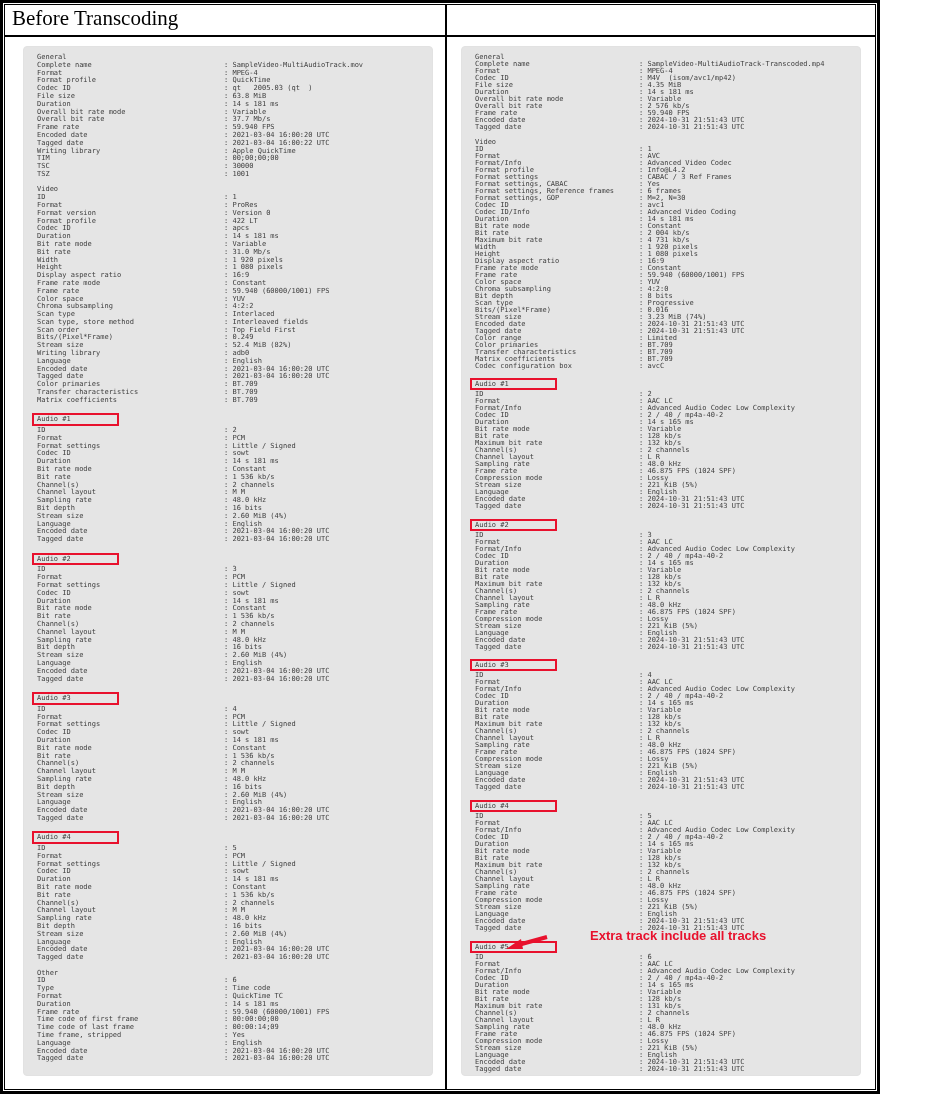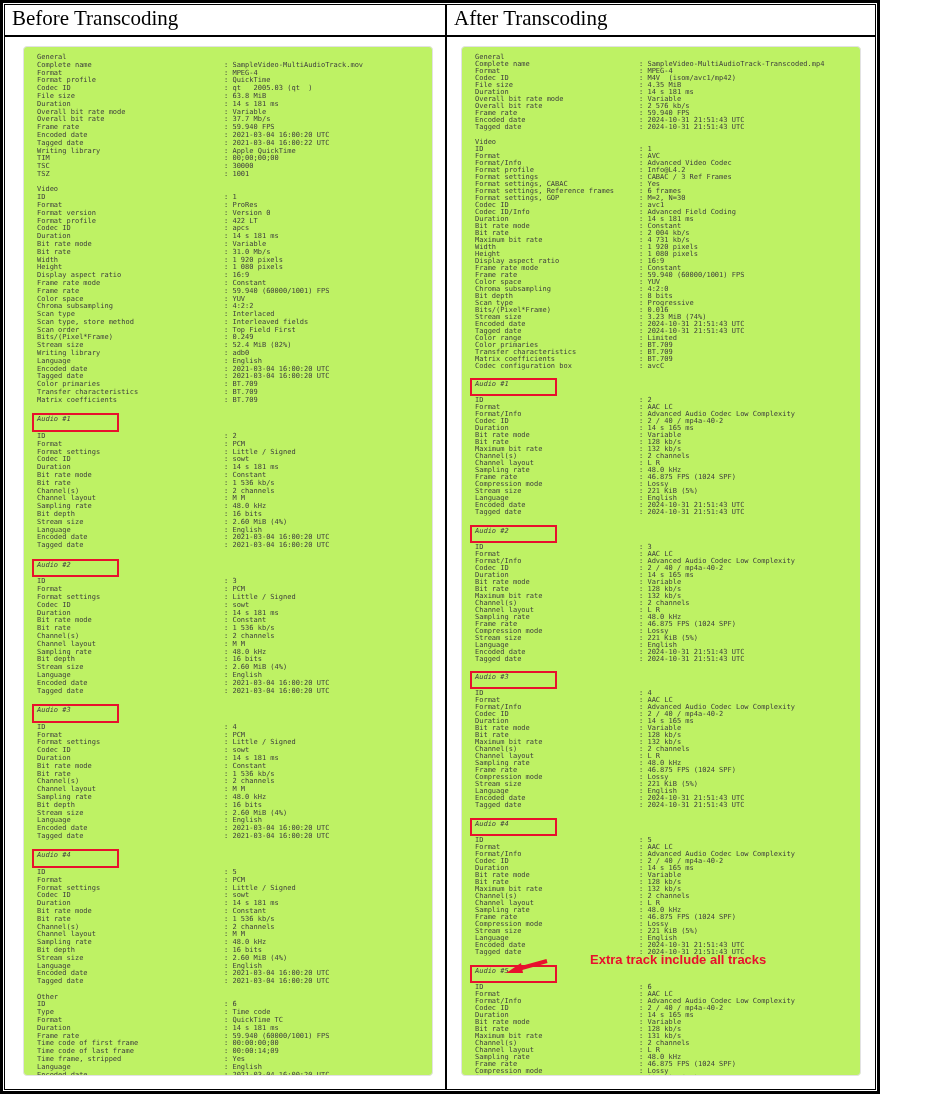--- a/index.html
+++ b/index.html
@@ -7,49 +7,48 @@
   #frame{position:absolute;inset:0;border:3px solid #000;padding:1px;box-sizing:border-box;}
   #inner{border:1px solid #000;height:100%;box-sizing:border-box;display:flex;flex-direction:column;background:#fff;}
   #header-row{display:flex;border-bottom:2px solid #000;}
   .header-cell{font-family:"Liberation Serif","DejaVu Serif",serif;font-size:21px;color:#000;padding:1px 4px 4px 7px;box-sizing:border-box;}
   .header-cell.before{width:442px;border-right:2px solid #000;}
   .header-cell.after{flex:1;}
   #content-row{flex:1;display:flex;min-height:0;}
   .cell{box-sizing:border-box;min-width:0;}
   .cell.before{width:442px;border-right:2px solid #000;}
   .cell.after{flex:1;}
-  .panel{margin:9px 12px 12px 18px;background:#bef264;border:1px solid #e2e2e2;border-radius:4px;
+  .panel{margin:9px 12px 12px 18px;background:#e5e5e5;border:1px solid #e2e2e2;border-radius:4px;
          padding:7px 4px 6px 13px;height:calc(100% - 22px);box-sizing:border-box;overflow:hidden;position:relative;}
   .cell.after .panel{margin:9px 14px 12px 14px;}
   .content{color:#3d3d3d;font-size:7px;}
   .cell.before .content{line-height:7.8px;}
   .cell.after .content{line-height:7.0px;}
   .section{margin-top:7.6px;}
   .section:first-child{margin-top:0;}
   .row{display:flex;white-space:pre;}
   .lbl{flex-shrink:0;white-space:pre;}
   .cell.before .lbl{width:187px;}
   .cell.after .lbl{width:164px;}
   .val{white-space:pre;}
   .title-wrap{position:relative;}
   .sec-title{white-space:pre;}
-  .sec-title.boxed{display:inline-block;border:2px solid #e8112d;padding:1px 46px 6px 3px;margin:1px 0 1px -5px;font-style:italic;}
+  .sec-title.boxed{display:inline-block;border:2px solid #e8112d;padding:1px 46px 0 3px;margin:1px 0 1px -5px;}
   .note{position:absolute;left:76px;top:-8px;font-family:"Liberation Sans","DejaVu Sans",sans-serif;
         font-weight:bold;font-size:13px;color:#e8112d;white-space:nowrap;z-index:3;margin-left:39px;}
   .note-arrow{position:absolute;left:30px;top:-6px;z-index:3;line-height:0;}
 </style>
 </head>
 <body>
 
 <div id="stage">
   <div id="frame">
     <div id="inner">
       <div id="header-row">
         <div class="header-cell before">Before Transcoding</div>
-        <div class="header-cell after">After Transcoding</div>
       </div>
       <div id="content-row">
         <div class="cell before">
           <div class="panel">
             <div class="content">
                 <div class="section">
                   <div class="title-wrap"><span class="sec-title">General</span></div>
                   <div class="row"><span class="lbl">Complete name</span><span class="val">: SampleVideo-MultiAudioTrack.mov</span></div>
                   <div class="row"><span class="lbl">Format</span><span class="val">: MPEG-4</span></div>
                   <div class="row"><span class="lbl">Format profile</span><span class="val">: QuickTime</span></div>
@@ -205,21 +204,21 @@
                   <div class="title-wrap"><span class="sec-title">Video</span></div>
                   <div class="row"><span class="lbl">ID</span><span class="val">: 1</span></div>
                   <div class="row"><span class="lbl">Format</span><span class="val">: AVC</span></div>
                   <div class="row"><span class="lbl">Format/Info</span><span class="val">: Advanced Video Codec</span></div>
                   <div class="row"><span class="lbl">Format profile</span><span class="val">: Info@L4.2</span></div>
                   <div class="row"><span class="lbl">Format settings</span><span class="val">: CABAC / 3 Ref Frames</span></div>
                   <div class="row"><span class="lbl">Format settings, CABAC</span><span class="val">: Yes</span></div>
                   <div class="row"><span class="lbl">Format settings, Reference frames</span><span class="val">: 6 frames</span></div>
                   <div class="row"><span class="lbl">Format settings, GOP</span><span class="val">: M=2, N=30</span></div>
                   <div class="row"><span class="lbl">Codec ID</span><span class="val">: avc1</span></div>
-                  <div class="row"><span class="lbl">Codec ID/Info</span><span class="val">: Advanced Field Coding</span></div>
+                  <div class="row"><span class="lbl">Codec ID/Info</span><span class="val">: Advanced Video Coding</span></div>
                   <div class="row"><span class="lbl">Duration</span><span class="val">: 14 s 181 ms</span></div>
                   <div class="row"><span class="lbl">Bit rate mode</span><span class="val">: Constant</span></div>
                   <div class="row"><span class="lbl">Bit rate</span><span class="val">: 2 004 kb/s</span></div>
                   <div class="row"><span class="lbl">Maximum bit rate</span><span class="val">: 4 731 kb/s</span></div>
                   <div class="row"><span class="lbl">Width</span><span class="val">: 1 920 pixels</span></div>
                   <div class="row"><span class="lbl">Height</span><span class="val">: 1 080 pixels</span></div>
                   <div class="row"><span class="lbl">Display aspect ratio</span><span class="val">: 16:9</span></div>
                   <div class="row"><span class="lbl">Frame rate mode</span><span class="val">: Constant</span></div>
                   <div class="row"><span class="lbl">Frame rate</span><span class="val">: 59.940 (60000/1001) FPS</span></div>
                   <div class="row"><span class="lbl">Color space</span><span class="val">: YUV</span></div>

